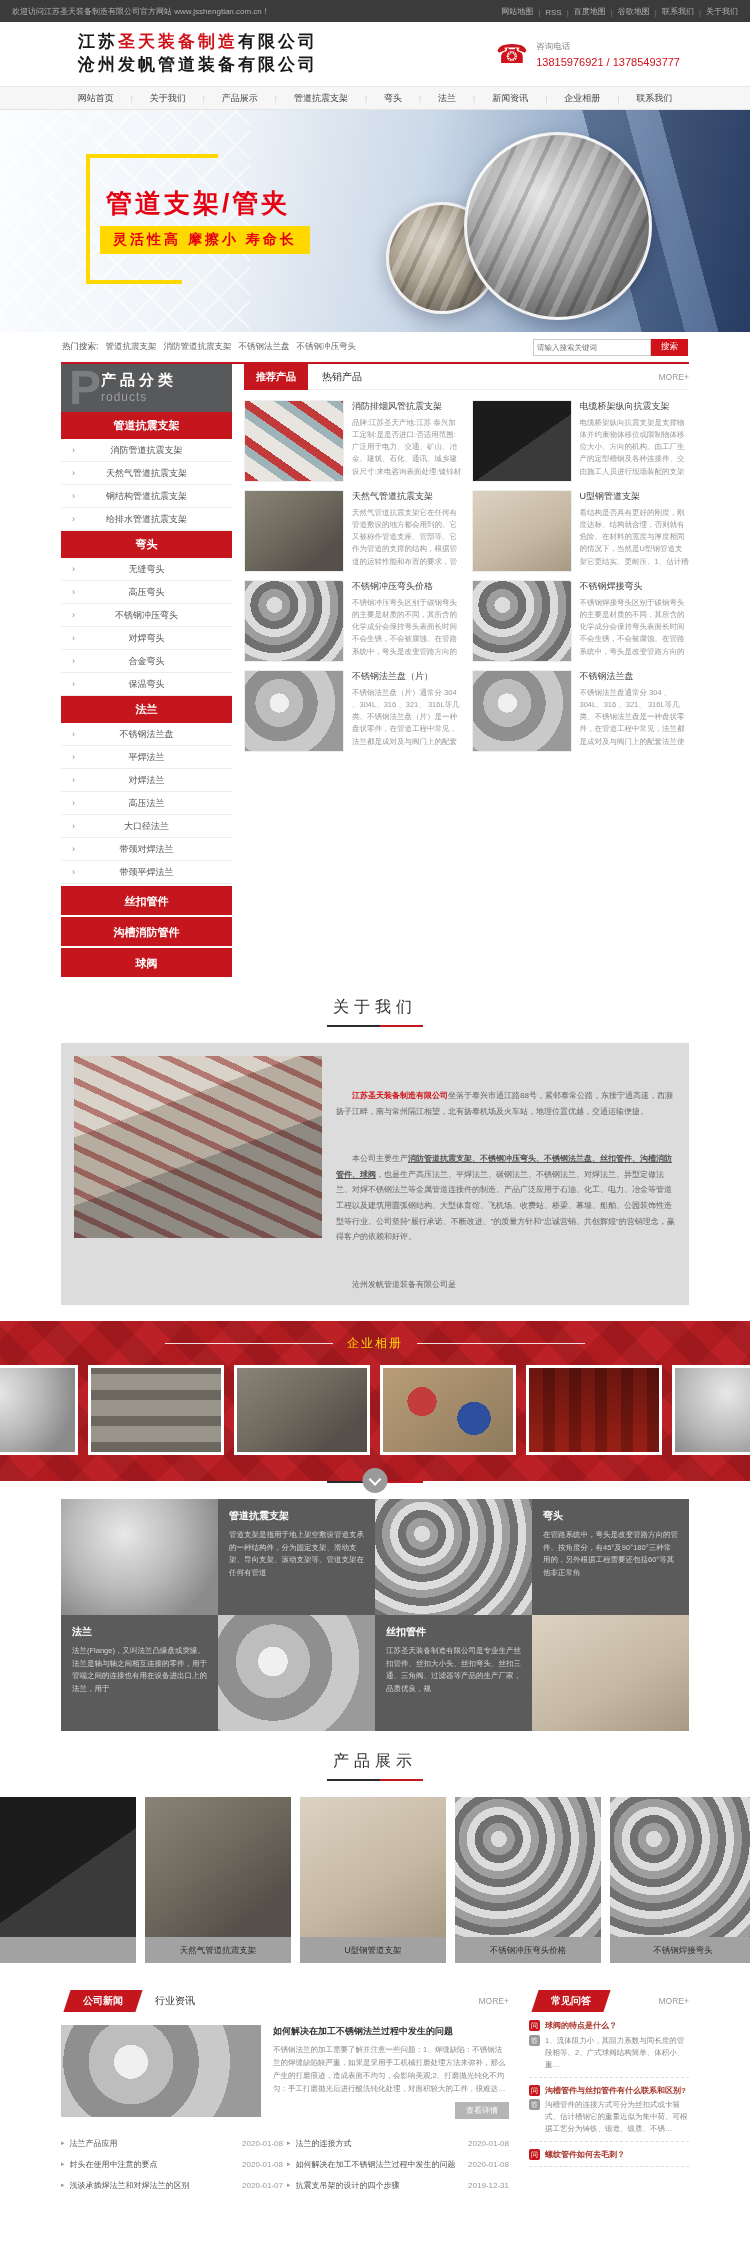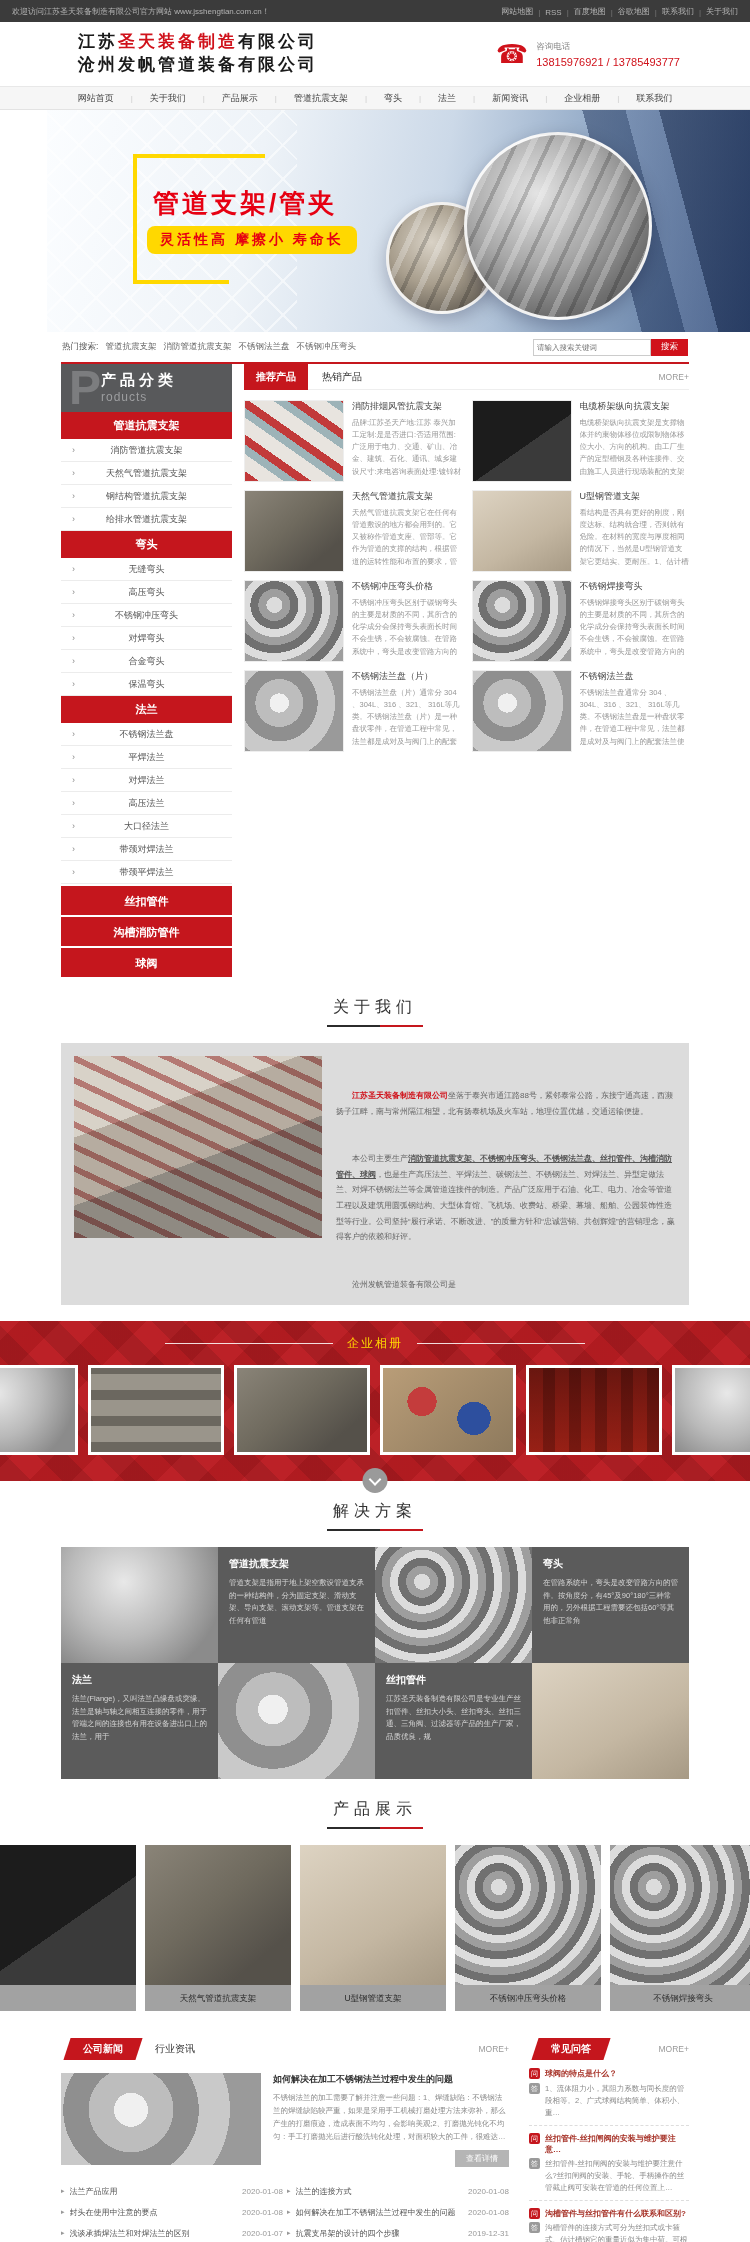--- a/index.html
+++ b/index.html
@@ -25,41 +25,41 @@
   .hotline .num { font-size:11px; color:#d0121b; }
 
   
   .navbar { height:24px; background:#f6f6f6; border-top:1px solid #e8e8e8; border-bottom:1px solid #e3e3e3;
             display:flex; align-items:center; justify-content:center; gap:0; }
   .navbar a { font-size:9px; color:#444; text-decoration:none; padding:0 17px; }
   .navbar .vsep { color:#ccc; font-size:8px; }
 
   
   .banner { height:222px; position:relative; overflow:hidden;
-    background:linear-gradient(100deg,#fbfdff 0%,#eef3f8 30%,#ccd9e8 55%,#8aa3c2 78%,#46608a 100%);margin-left:47px; }
+    background:linear-gradient(100deg,#fbfdff 0%,#eef3f8 30%,#ccd9e8 55%,#8aa3c2 78%,#46608a 100%); }
   .banner .lattice { position:absolute; left:-50px; top:-40px; width:300px; height:300px; opacity:.55;
     background:repeating-linear-gradient(45deg,rgba(255,255,255,.95) 0 2px,transparent 2px 24px),
                repeating-linear-gradient(-45deg,rgba(255,255,255,.95) 0 2px,transparent 2px 24px); }
   .banner .citysky { position:absolute; right:0; top:0; width:180px; height:100%;
     background:linear-gradient(75deg,transparent 0 30%,rgba(20,40,80,.45) 30% 48%,rgba(90,110,150,.35) 48% 62%,rgba(10,25,60,.5) 62% 100%); }
   .b-circle { position:absolute; border-radius:50%; border:3px solid rgba(255,255,255,.9);
     background:radial-gradient(circle at 38% 32%,#e3e3e3,#a8a8a8 42%,#707070 72%,#4c4c4c);
     box-shadow:0 6px 18px rgba(0,0,30,.25); overflow:hidden; }
   .b-circle::after { content:""; position:absolute; inset:0;
     background:repeating-linear-gradient(115deg,rgba(255,255,255,.25) 0 6px,transparent 6px 16px,rgba(0,0,0,.18) 16px 20px,transparent 20px 30px); }
   .c1 { right:98px; top:22px; width:188px; height:188px; }
   .c2 { right:252px; top:92px; width:112px; height:112px;
     background:radial-gradient(circle at 40% 35%,#d9d2c6,#a89e8d 45%,#6e675c 78%,#4b463e); }
   .b-frame { position:absolute; left:86px; top:44px; width:232px; height:130px; border-left:4px solid #ffd800; }
   .b-frame::before { content:""; position:absolute; left:0; top:0; width:128px; height:4px; background:#ffd800; }
   .b-frame::after { content:""; position:absolute; left:0; bottom:0; width:92px; height:4px; background:#ffd800; }
   .b-title { position:absolute; left:106px; top:76px; font-size:26px; font-weight:bold;
              color:#e60012; letter-spacing:3px; }
   .b-slogan { position:absolute; left:100px; top:116px; background:#ffd800; color:#e60012;
-              font-weight:bold; font-size:14px; padding:5px 13px; letter-spacing:3px;border-radius:8px; }
+              font-weight:bold; font-size:14px; padding:5px 13px; letter-spacing:3px; }
 
   
   .searchrow { height:30px; background:#fff; display:flex; align-items:center;
                justify-content:space-between; padding:0 62px; }
   .hotwords { font-size:8.5px; color:#666; display:flex; gap:7px; }
   .hotwords .lbl { color:#555; }
   .hotwords a { color:#666; text-decoration:none; }
   .searchbox { display:flex; align-items:center; }
   .searchbox input { width:118px; height:17px; border:1px solid #ccc; font-size:7.5px;
                      padding:0 3px; color:#999; outline:none; }
@@ -389,21 +389,20 @@
     <div class="album-tile ph-shelf"></div>
     <div class="album-tile ph-stone"></div>
     <div class="album-tile ph-valve"></div>
     <div class="album-tile ph-redstk"></div>
     <div class="album-tile ph-steel"></div>
   </div>
   <div class="down-circle"></div>
 </div>
 
 <div>
-  <div class="sec-head">解决方案</div>
   <div class="sec-div"></div>
   <div class="wrap sol-grid">
     <div class="sol-card">
       <div class="sol-img ph-steel"></div>
       <div class="sol-txt">
           <h4>管道抗震支架</h4>
       <p>管道支架是指用于地上架空敷设管道支承的一种结构件，分为固定支架、滑动支架、导向支架、滚动支架等。管道支架在任何有管道</p>
         </div>
     </div>
     <div class="sol-card">
@@ -523,30 +522,20 @@
           <b>球阀的特点是什么？</b>
         </div>
       <div class="faq-a">
           <span class="ai">答</span>
           <p>1、流体阻力小，其阻力系数与同长度的管段相等。2、广式球阀结构简单、体积小、重…</p>
         </div>
     </div>
     <div class="faq-item">
       <div class="faq-q">
           <span class="qi">问</span>
-          <b>丝扣管件-丝扣闸阀的安装与维护要注意…</b>
-        </div>
-      <div class="faq-a">
-          <span class="ai">答</span>
-          <p>丝扣管件-丝扣闸阀的安装与维护要注意什么?丝扣闸阀的安装、手轮、手柄操作的丝管截止阀可安装在管道的任何位置上…</p>
-        </div>
-    </div>
-    <div class="faq-item">
-      <div class="faq-q">
-          <span class="qi">问</span>
           <b>沟槽管件与丝扣管件有什么联系和区别?</b>
         </div>
       <div class="faq-a">
           <span class="ai">答</span>
           <p>沟槽管件的连接方式可分为丝扣式或卡箍式、估计槽钢它的重量近似为集中荷。可根据工艺分为铸铁、锻造、锻质、不锈…</p>
         </div>
     </div>
     <div class="faq-item">
       <div class="faq-q">
           <span class="qi">问</span>

